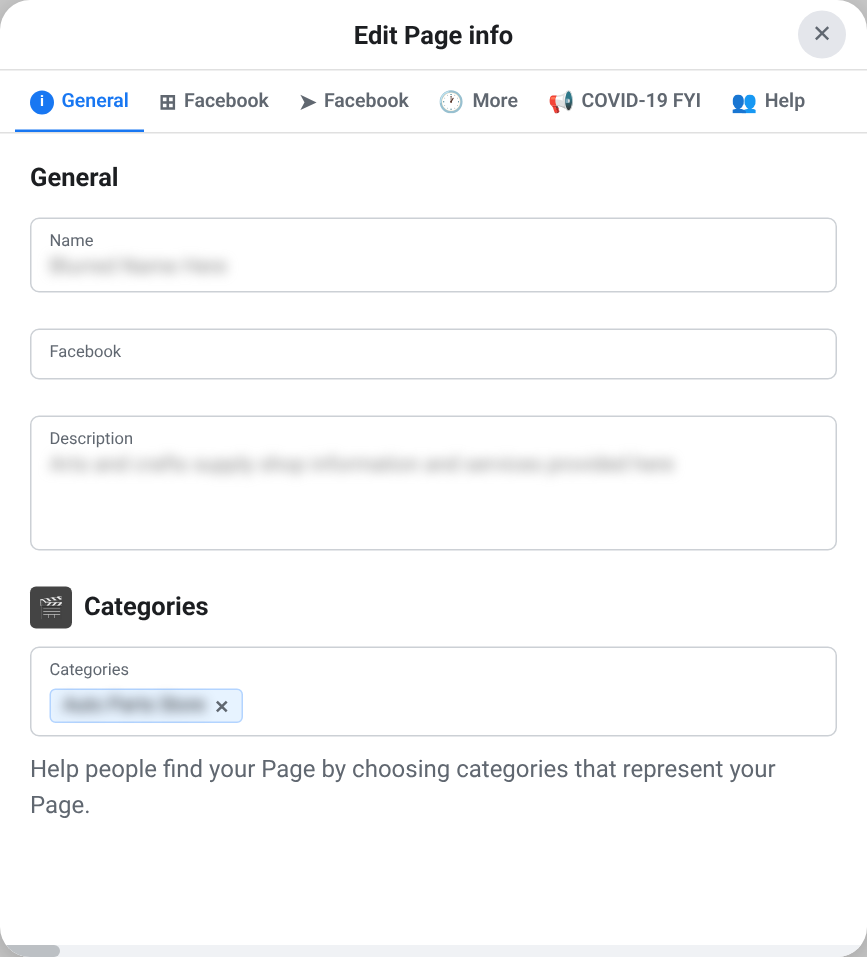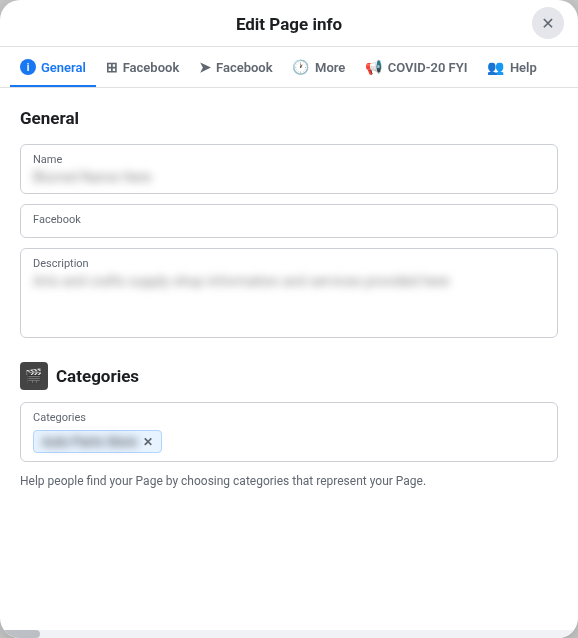--- a/index.html
+++ b/index.html
@@ -102,21 +102,21 @@
     }
     .section-title {
       font-size: 17px;
       font-weight: 700;
       color: #1c1e21;
       margin-bottom: 16px;
     }
     .field-group {
       display: flex;
       flex-direction: column;
-      gap: 10px;
+      gap: 24px;
       margin-bottom: 24px;
     }
     .field-wrapper {
       border: 1px solid #ccd0d5;
       border-radius: 6px;
       padding: 8px 12px;
       position: relative;
       background: #fff;
     }
     .field-label {
@@ -188,21 +188,21 @@
       cursor: pointer;
       color: #606770;
       font-size: 12px;
       font-weight: 700;
     }
     .tag-text.blurred {
       filter: blur(4px);
       user-select: none;
     }
     .help-text {
-      font-size: 12px;
+      font-size: 16px;
       color: #606770;
       line-height: 1.5;
       margin-top: 4px;
     }
     .bottom-scrollbar {
       height: 8px;
       background: #f0f2f5;
       flex-shrink: 0;
       position: relative;
     }
@@ -244,21 +244,21 @@
       <div class="tab">
         <span class="tab-icon">➤</span>
         <span>Facebook</span>
       </div>
       <div class="tab">
         <span class="tab-icon">🕐</span>
         <span>More</span>
       </div>
       <div class="tab">
         <span class="tab-icon">📢</span>
-        <span>COVID-20 FYI</span>
+        <span>COVID-19 FYI</span>
       </div>
       <div class="tab">
         <span class="tab-icon">👥</span>
         <span>Help</span>
       </div>
     </div>
   </div>
 
   <div class="content">
 

